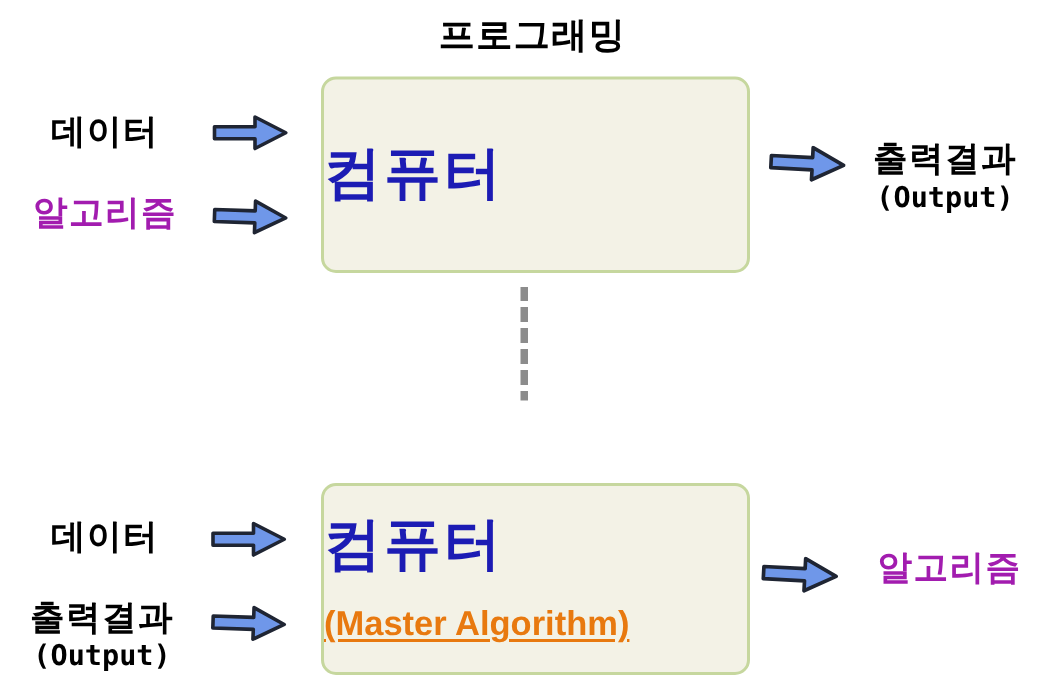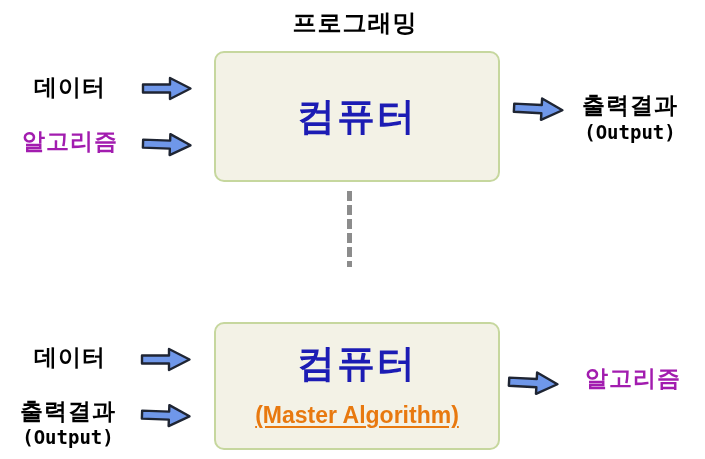--- a/index.html
+++ b/index.html
@@ -8,21 +8,21 @@
     font-family:"Liberation Sans",sans-serif;overflow:hidden;
   }
   .lbl{position:absolute;font-weight:bold;text-align:center;line-height:1.1;color:#000;}
   .t23{font-size:23px;letter-spacing:1px;}
   .blue{color:#a21caf;}
   .sub{position:absolute;font-weight:bold;text-align:center;font-size:15px;line-height:1.1;color:#000;}
   .mono{font-family:"DejaVu Sans Mono",monospace;font-size:19px;}
   .box{
     position:absolute;left:214px;width:282px;background:#F3F2E6;
     border:2px solid #C6D79E;border-radius:10px;
-    display:flex;flex-direction:column;align-items:center;justify-content:center;
+    display:flex;flex-direction:column;align-items:flex-start;justify-content:center;
   }
   .box-main{font-size:38px;font-weight:bold;color:#1C1CB4;letter-spacing:2px;line-height:1.1;}
   .box-sub{
     font-size:23px;font-weight:bold;color:#E8790F;margin-top:17px;
     text-decoration:underline;text-decoration-thickness:2px;text-underline-offset:3px;
   }
   .arrow{position:absolute;overflow:visible;}
   .arrow polygon{stroke:#1F2533;stroke-width:2.4;stroke-linejoin:round;}
   .dash{
     position:absolute;left:347px;top:191px;width:5px;height:76px;

